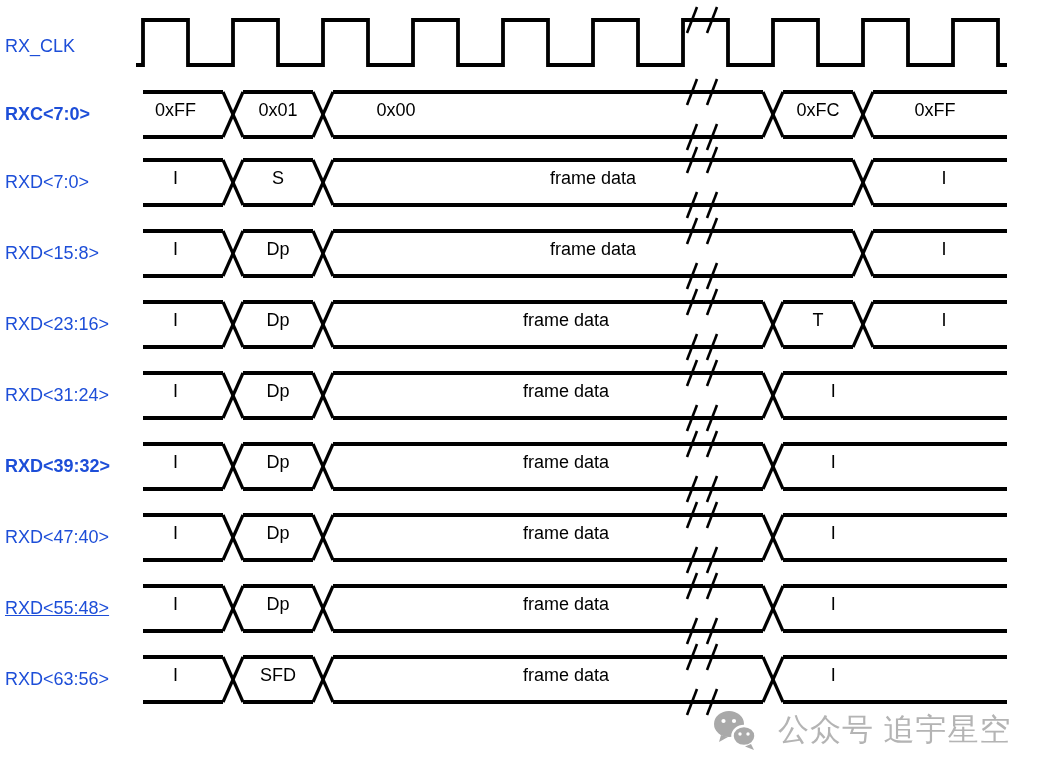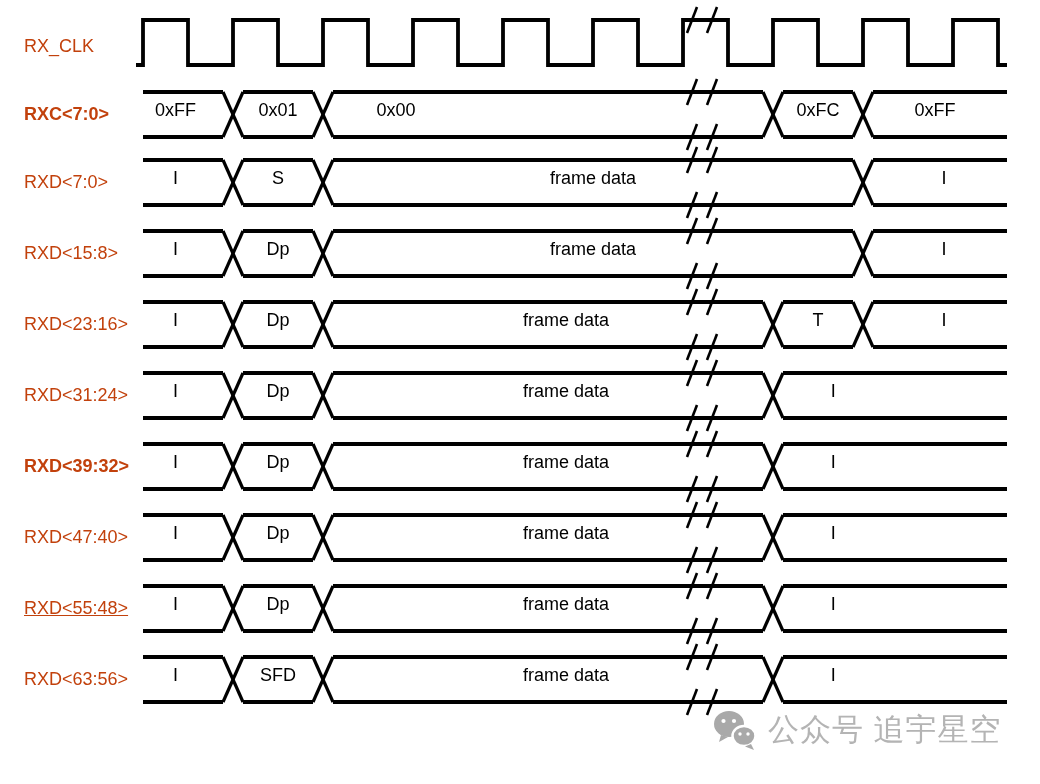--- a/index.html
+++ b/index.html
@@ -1,27 +1,27 @@
 <!DOCTYPE html>
 <html><head>
 <meta charset="utf-8">
 <style>
   html,body{margin:0;padding:0;background:#ffffff;}
   body{width:1040px;height:784px;position:relative;overflow:hidden;
        font-family:"Liberation Sans","DejaVu Sans",sans-serif;}
   #stage{position:absolute;left:0;top:0;width:1040px;height:784px;}
   #wave-svg{position:absolute;left:0;top:0;z-index:1;}
-  .sig-label{position:absolute;left:24px;font-size:18px;color:#c2410c;
+  .sig-label{position:absolute;left:5px;font-size:18px;color:#1d4ed8;
              white-space:nowrap;z-index:2;}
   .seg-text{font-family:"Liberation Sans","DejaVu Sans",sans-serif;
             font-size:18px;fill:#000;}
   #caption{position:absolute;left:42px;top:729px;font-size:18px;color:#0d0d0d;
            line-height:21.5px;z-index:3;white-space:nowrap;}
   #watermark{position:absolute;left:712px;top:709px;display:flex;
-             align-items:center;gap:10px;z-index:0;text-align:right;}
+             align-items:center;gap:20px;z-index:0;text-align:right;}
   #watermark-text{font-size:31px;letter-spacing:1px;white-space:nowrap;}
 </style>
 </head>
 <body>
 
 <div id="stage">
   <svg id="wave-svg" width="1040" height="784">
       <path d="M 136 65 L 143 65 L 143 20 L 188 20 L 188 65 L 233 65 L 233 20 L 278 20 L 278 65 L 323 65 L 323 20 L 368 20 L 368 65 L 413 65 L 413 20 L 458 20 L 458 65 L 503 65 L 503 20 L 548 20 L 548 65 L 593 65 L 593 20 L 638 20 L 638 65 L 683 65 L 683 20 L 728 20 L 728 65 L 773 65 L 773 20 L 818 20 L 818 65 L 863 65 L 863 20 L 908 20 L 908 65 L 953 65 L 953 20 L 998 20 L 998 65 L 1007 65" fill="none" stroke="#000000" stroke-width="3.8" stroke-linejoin="miter"></path>
       <line x1="687" y1="33" x2="697" y2="7" stroke="#000000" stroke-width="2.6"></line>
       <line x1="707" y1="33" x2="717" y2="7" stroke="#000000" stroke-width="2.6"></line>

